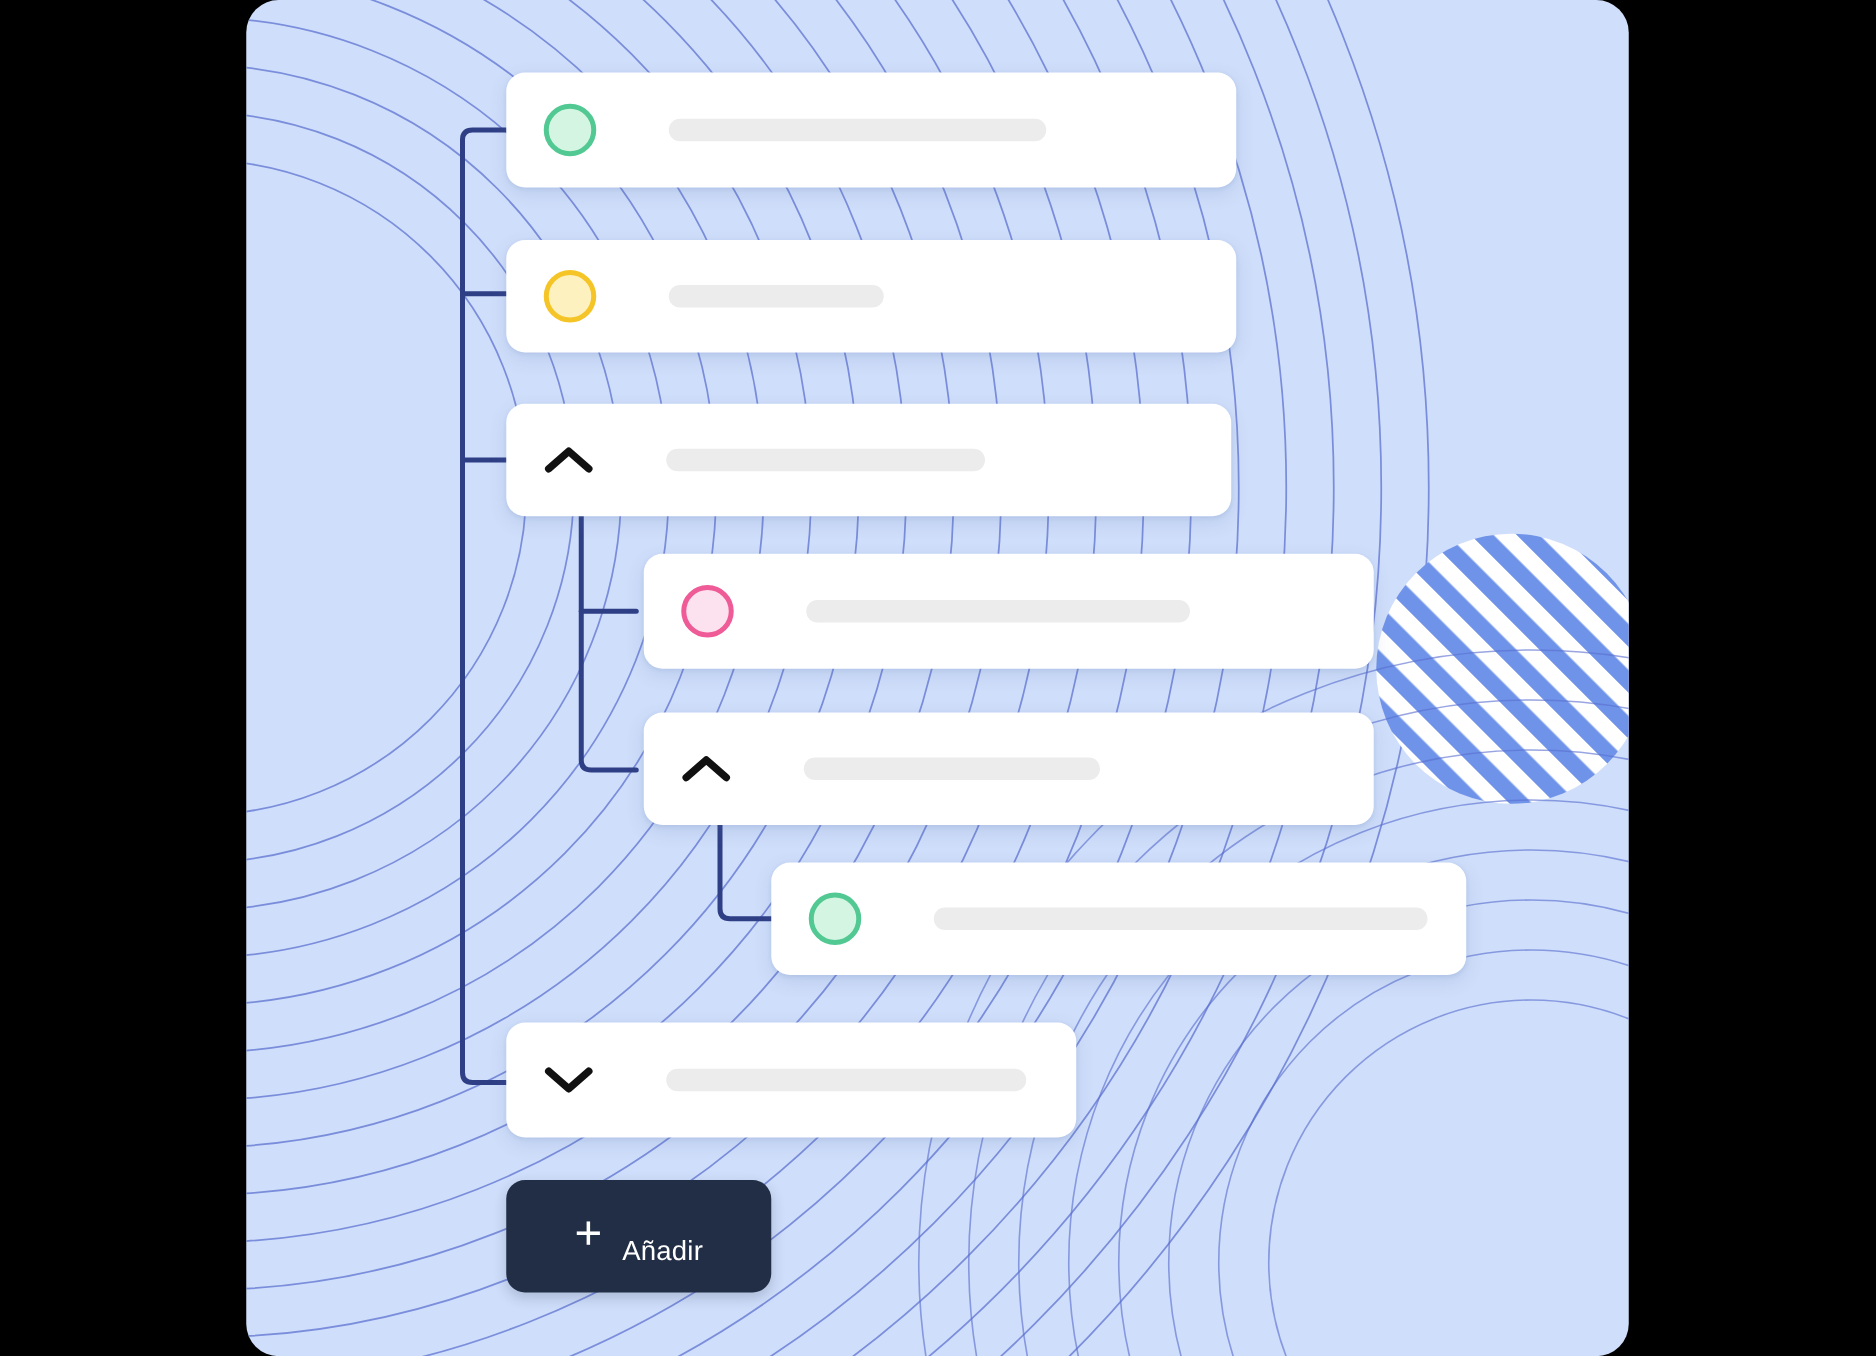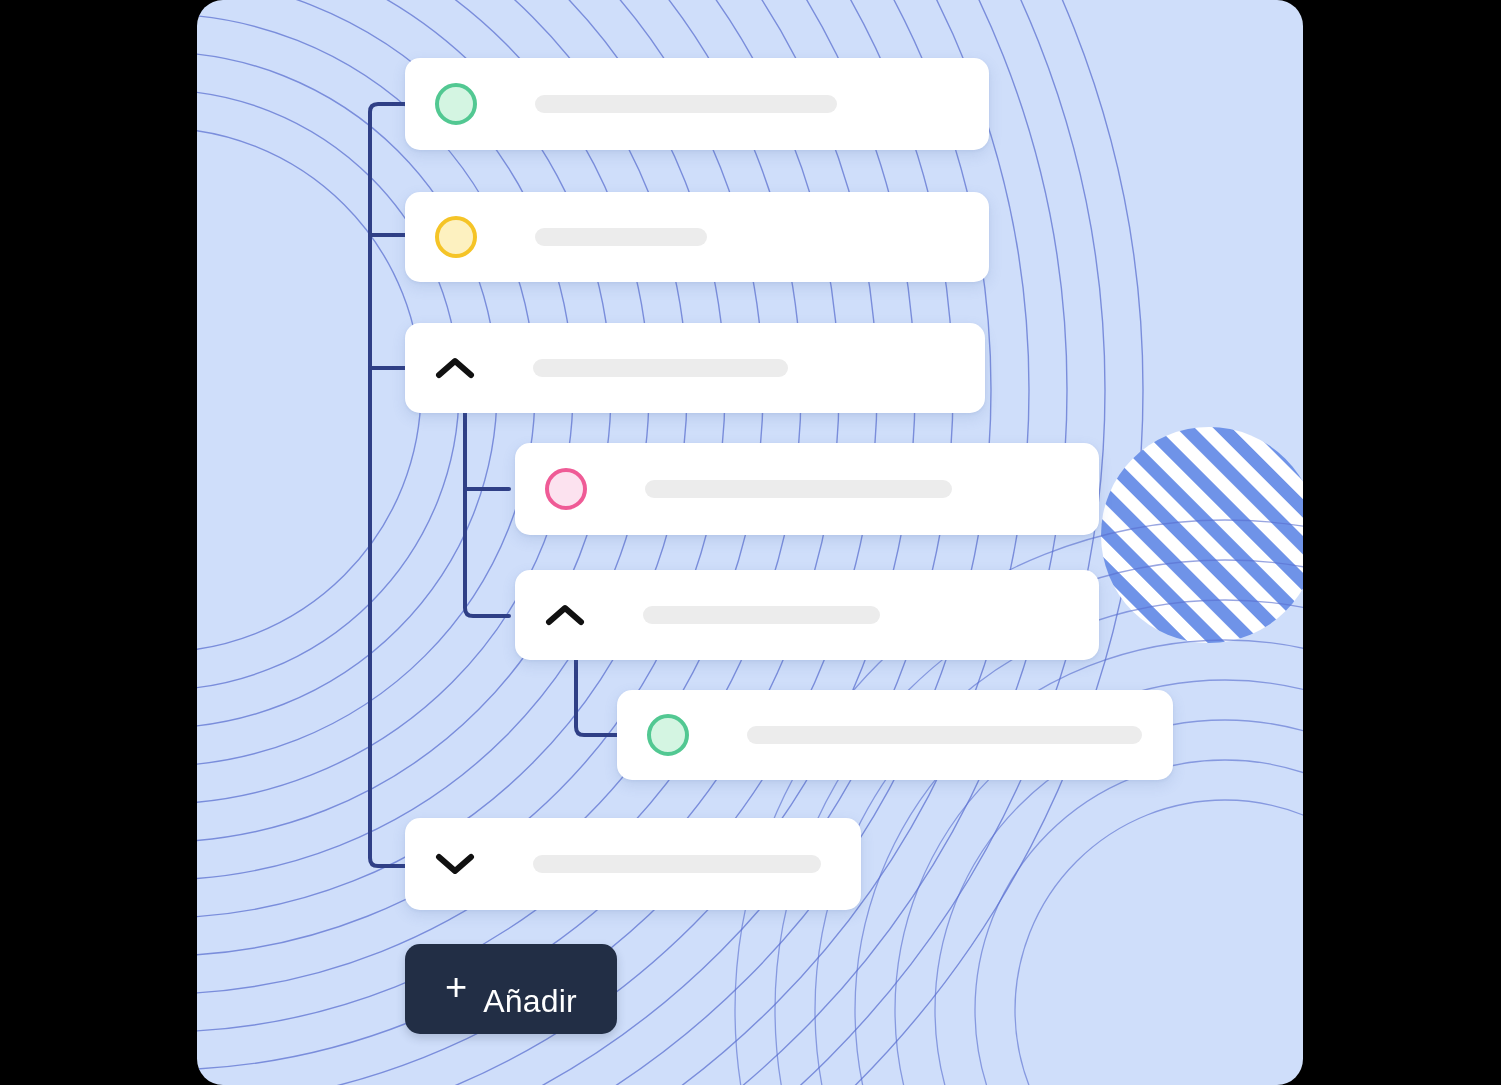--- a/index.html
+++ b/index.html
@@ -97,21 +97,21 @@
   }
   .add-btn .plus {
     color: #ffffff;
     font-size: 38px;
     font-weight: 300;
     line-height: 1;
     margin-top: -4px;
   }
   .add-btn .add-label {
     color: #ffffff;
-    font-size: 32px;
+    font-size: 22px;
     font-weight: 400;
     letter-spacing: 0.2px;
     white-space: nowrap;
     margin-top: 24px;
   }
 </style>
 </head>
 <body>
 
 <div id="stage">

